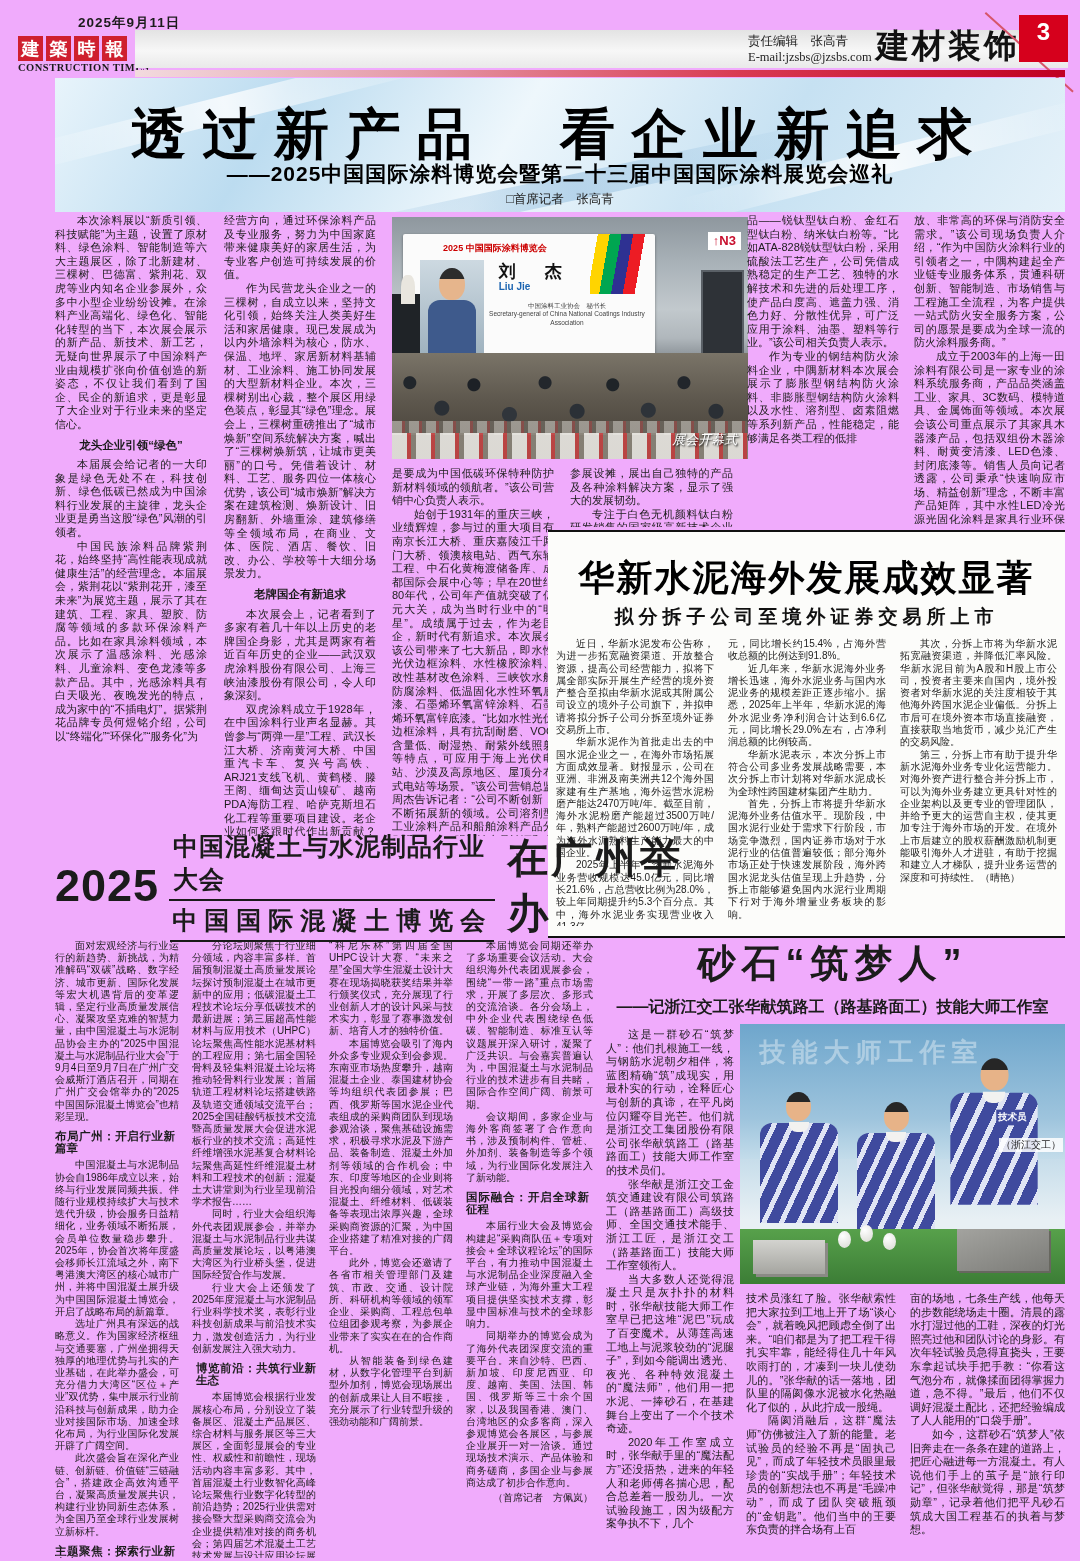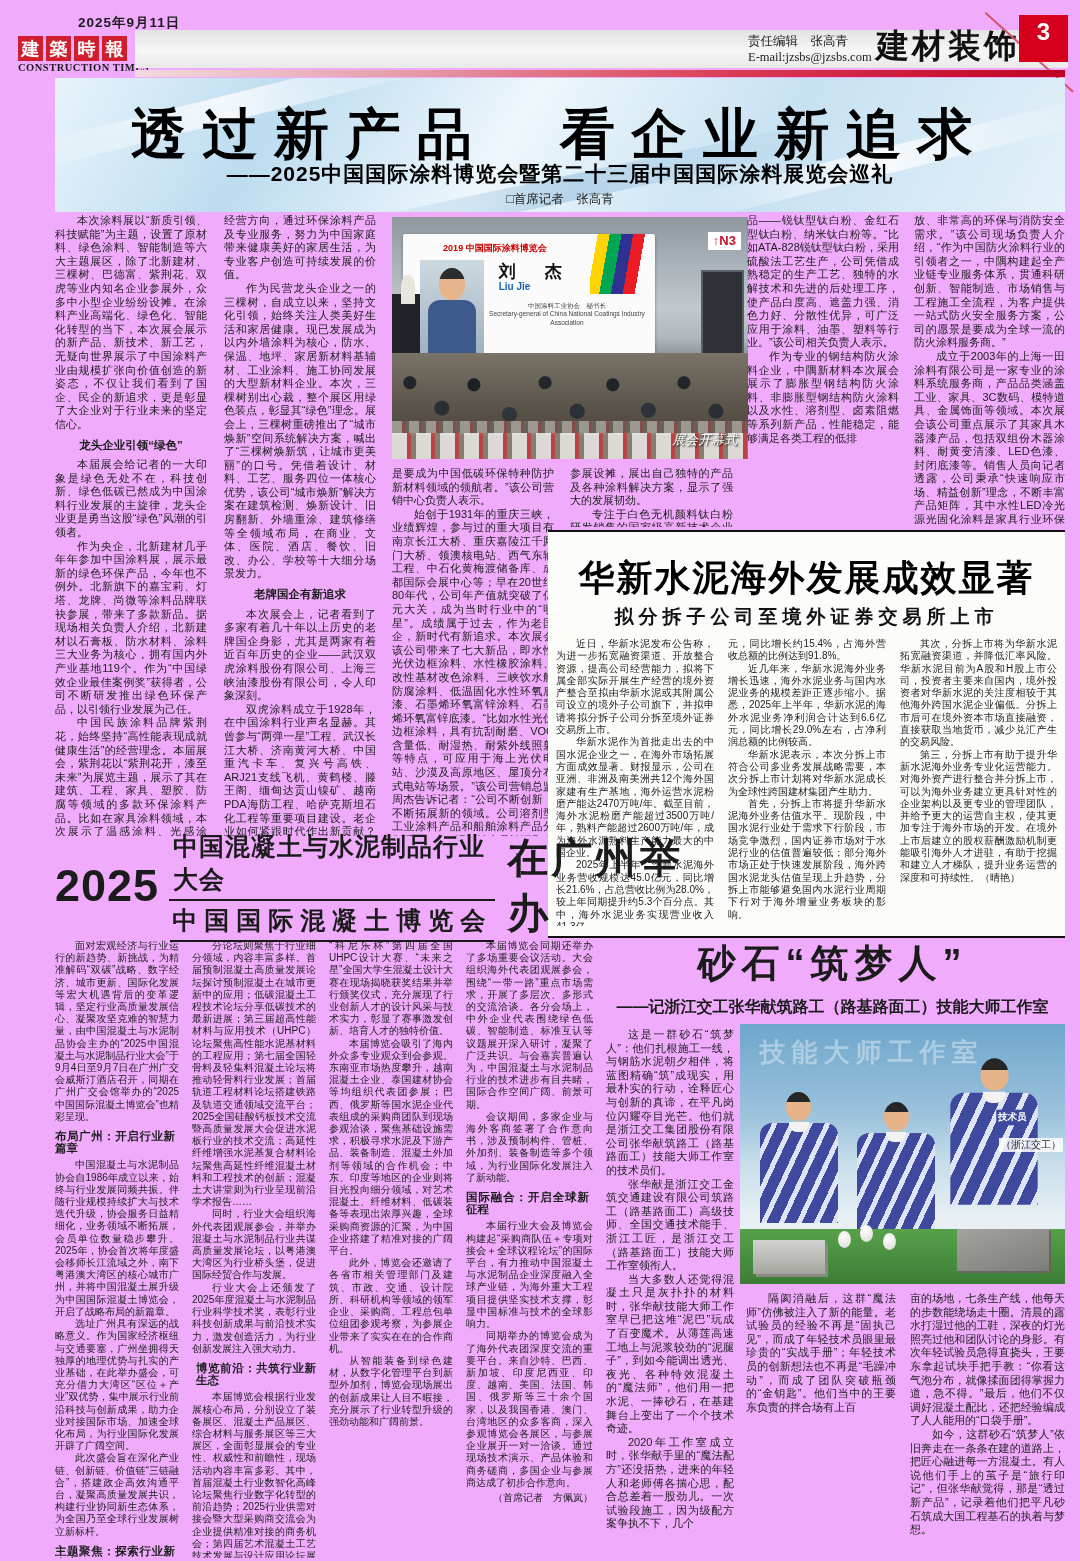--- a/index.html
+++ b/index.html
@@ -155,34 +155,33 @@
       <div class="streak s3"></div>
       <div class="lead-h1">透过新产品　看企业新追求</div>
       <div class="lead-dek">——2025中国国际涂料博览会暨第二十三届中国国际涂料展览会巡礼</div>
       <div class="lead-by">□首席记者　张高青</div>
     </div>
 
     <div class="col" style="left:55px;top:214px;width:152px;height:622px;">
         <div class="para">本次涂料展以“新质引领、科技赋能”为主题，设置了原材料、绿色涂料、智能制造等六大主题展区，除了北新建材、三棵树、巴德富、紫荆花、双虎等业内知名企业参展外，众多中小型企业纷纷设摊。在涂料产业高端化、绿色化、智能化转型的当下，本次展会展示的新产品、新技术、新工艺，无疑向世界展示了中国涂料产业由规模扩张向价值创造的新姿态，不仅让我们看到了国企、民企的新追求，更是彰显了大企业对于行业未来的坚定信心。</div>
         <div class="subc">龙头企业引领“绿色”</div>
         <div class="para">本届展会给记者的一大印象是绿色无处不在，科技创新、绿色低碳已然成为中国涂料行业发展的主旋律，龙头企业更是勇当这股“绿色”风潮的引领者。</div>
-        <div class="para">作为央企，北新建材几乎年年参加中国涂料展，展示最新的绿色环保产品，今年也不例外。北新旗下的嘉宝莉、灯塔、龙牌、尚微等涂料品牌联袂参展，带来了多款新品。据现场相关负责人介绍，北新建材以石膏板、防水材料、涂料三大业务为核心，拥有国内外产业基地119个。作为“中国绿效企业最佳案例奖”获得者，公司不断研发推出绿色环保产品，以引领行业发展为己任。</div>
         <div class="para">中国民族涂料品牌紫荆花，始终坚持“高性能表现成就健康生活”的经营理念。本届展会，紫荆花以“紫荆花开，漆至未来”为展览主题，展示了其在建筑、工程、家具、塑胶、防腐等领域的多款环保涂料产品。比如在家具涂料领域，本次展示了温感涂料、光感涂料、儿童涂料、变色龙漆等多款产品。其中，光感涂料具有白天吸光、夜晚发光的特点，成为家中的“不插电灯”。据紫荆花品牌专员何煜铭介绍，公司以“终端化”“环保化”“服务化”为</div>
       </div>
     <div class="col" style="left:224px;top:214px;width:152px;height:622px;">
         <div class="cont">经营方向，通过环保涂料产品及专业服务，努力为中国家庭带来健康美好的家居生活，为专业客户创造可持续发展的价值。</div>
         <div class="para">作为民营龙头企业之一的三棵树，自成立以来，坚持文化引领，始终关注人类美好生活和家居健康。现已发展成为以内外墙涂料为核心，防水、保温、地坪、家居新材料基辅材、工业涂料、施工协同发展的大型新材料企业。本次，三棵树别出心裁，整个展区用绿色装点，彰显其“绿色”理念。展会上，三棵树重磅推出了“城市焕新”空间系统解决方案，喊出了“三棵树焕新筑，让城市更美丽”的口号。凭借着设计、材料、工艺、服务四位一体核心优势，该公司“城市焕新”解决方案在建筑检测、焕新设计、旧房翻新、外墙重涂、建筑修缮等全领域布局，在商业、文体、医院、酒店、餐饮、旧改、办公、学校等十大细分场景发力。</div>
         <div class="subc">老牌国企有新追求</div>
         <div class="para">本次展会上，记者看到了多家有着几十年以上历史的老牌国企身影，尤其是两家有着近百年历史的企业——武汉双虎涂料股份有限公司、上海三峡油漆股份有限公司，令人印象深刻。</div>
         <div class="para">双虎涂料成立于1928年，在中国涂料行业声名显赫。其曾参与“两弹一星”工程、武汉长江大桥、济南黄河大桥、中国重汽卡车、复兴号高铁、ARJ21支线飞机、黄鹤楼、滕王阁、缅甸达贡山镍矿、越南PDA海防工程、哈萨克斯坦石化工程等重要项目建设。老企业如何紧跟时代作出新贡献？这是一个新课题。本次展会，双虎打出了“超级防腐，百年双虎”的旗号，展示了风电、核电力、海洋船舶装备、钢结构、石油化工、地坪、汽车/轨道交通、工业部件、起重运输设备等领域的油性工业漆、水性工业漆、电泳漆、粉末漆、船舶漆等多款新产品。</div>
       </div>
 
     <div class="photo1">
       <div class="screen">
-        <div class="expologo">2019 中国国际涂料博览会</div>
+        <div class="expologo">2025 中国国际涂料博览会</div>
         <div class="colorbars"></div>
         <div class="portrait">
           <div class="phead"></div>
           <div class="pbody"></div>
         </div>
         <div class="spk">刘　杰</div>
         <div class="spken">Liu Jie</div>
         <div class="sporg">
           <div>中国涂料工业协会　秘书长</div>
           <div>Secretary-general of China National Coatings Industry Association</div>
@@ -324,21 +323,22 @@
       <div class="credit2">（浙江交工）</div>
     </div>
 
     <div class="col" style="left:606px;top:1028px;width:128px;height:530px;">
         <div class="para">这是一群砂石“筑梦人”：他们扎根施工一线，与钢筋水泥朝夕相伴，将蓝图精确“筑”成现实，用最朴实的行动，诠释匠心与创新的真谛，在平凡岗位闪耀夺目光芒。他们就是浙江交工集团股份有限公司张华献筑路工（路基路面工）技能大师工作室的技术员们。</div>
         <div class="para">张华献是浙江交工金筑交通建设有限公司筑路工（路基路面工）高级技师、全国交通技术能手、浙江工匠，是浙江交工（路基路面工）技能大师工作室领衔人。</div>
         <div class="para">当大多数人还觉得混凝土只是灰扑扑的材料时，张华献技能大师工作室早已把这堆“泥巴”玩成了百变魔术。从薄莲高速工地上与泥浆较劲的“泥腿子”，到如今能调出透光、夜光、各种特效混凝土的“魔法师”，他们用一把水泥、一捧砂石，在基建舞台上变出了一个个技术奇迹。</div>
         <div class="para">2020年工作室成立时，张华献手里的“魔法配方”还没捂热，进来的年轻人和老师傅各揣心思，配合总差着一股劲儿。一次试验段施工，因为级配方案争执不下，几个</div>
       </div>
     <div class="col" style="left:746px;top:1292px;width:150px;height:264px;">
+        <div class="cont">技术员涨红了脸。张华献索性把大家拉到工地上开了场“谈心会”，就着晚风把顾虑全倒了出来。“咱们都是为了把工程干得扎实牢靠，能经得住几十年风吹雨打的，才凑到一块儿使劲儿的。”张华献的话一落地，团队里的隔阂像水泥被水化热融化了似的，从此拧成一股绳。</div>
         <div class="para">隔阂消融后，这群“魔法师”仿佛被注入了新的能量。老试验员的经验不再是“固执己见”，而成了年轻技术员眼里最珍贵的“实战手册”；年轻技术员的创新想法也不再是“毛躁冲动”，而成了团队突破瓶颈的“金钥匙”。他们当中的王要东负责的拌合场有上百</div>
       </div>
     <div class="col" style="left:910px;top:1292px;width:155px;height:264px;">
         <div class="cont">亩的场地，七条生产线，他每天的步数能绕场走十圈。清晨的露水打湿过他的工鞋，深夜的灯光照亮过他和团队讨论的身影。有次年轻试验员急得直挠头，王要东拿起试块手把手教：“你看这气泡分布，就像揉面团得掌握力道，急不得。”最后，他们不仅调好混凝土配比，还把经验编成了人人能用的“口袋手册”。</div>
-        <div class="para">如今，这群砂石“筑梦人”依旧奔走在一条条在建的道路上，把匠心融进每一方混凝土。有人说他们手上的茧子是“旅行印记”，但张华献觉得，那是“透过新产品”，记录着他们把平凡砂石筑成大国工程基石的执着与梦想。</div>
+        <div class="para">如今，这群砂石“筑梦人”依旧奔走在一条条在建的道路上，把匠心融进每一方混凝土。有人说他们手上的茧子是“旅行印记”，但张华献觉得，那是“筑梦勋章”，记录着他们把平凡砂石筑成大国工程基石的执着与梦想。</div>
       </div>
   </div>
 
 </div>
 
 </body></html>

